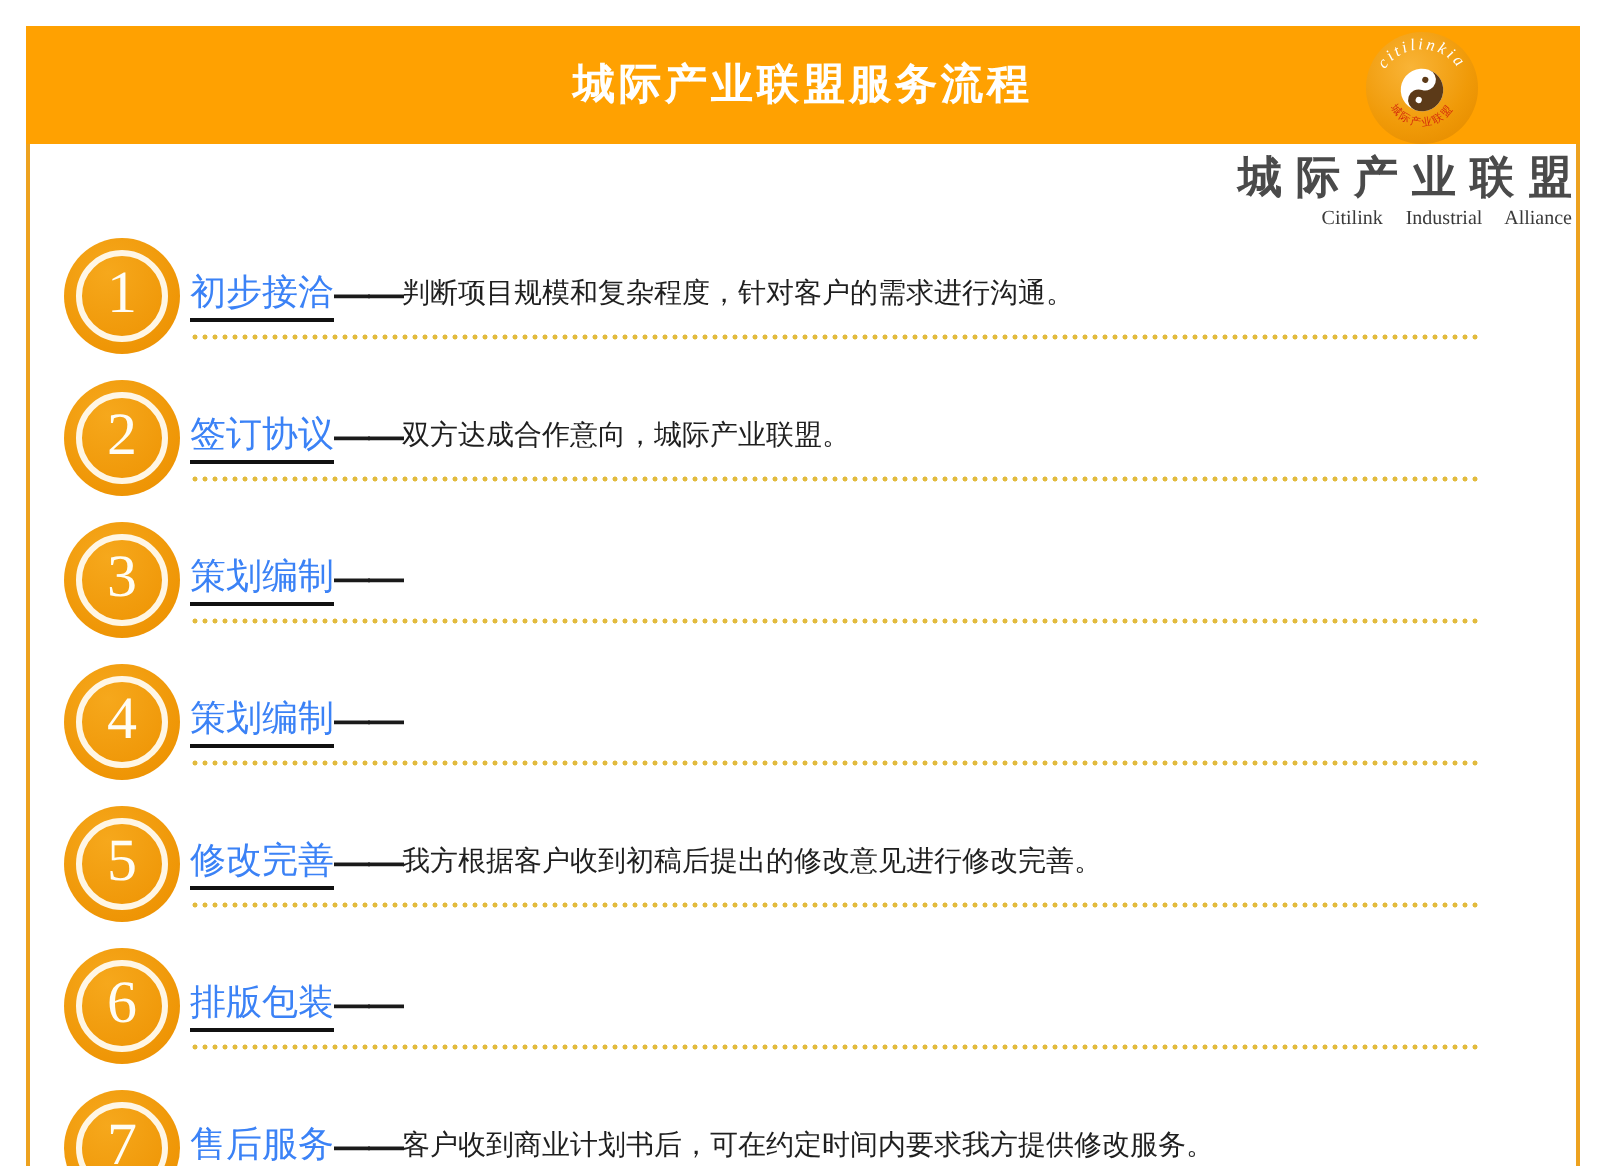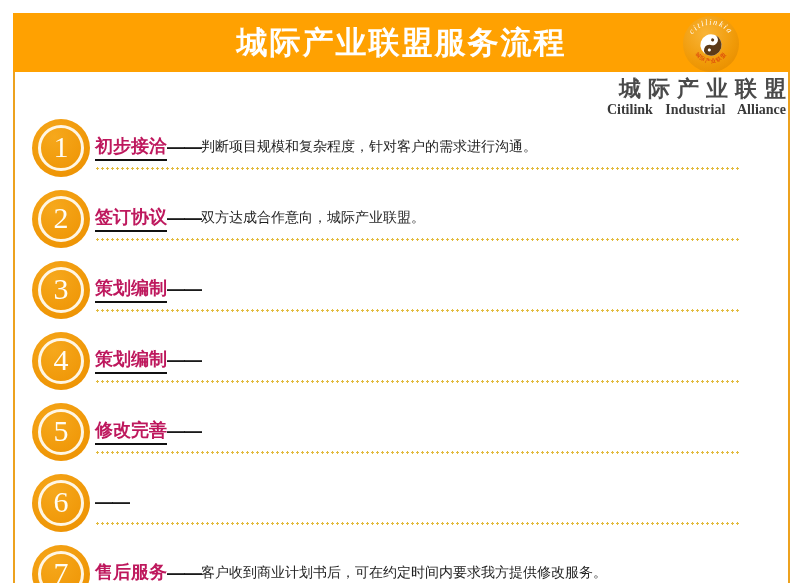--- a/index.html
+++ b/index.html
@@ -7,36 +7,36 @@
     width:802px;height:583px;overflow:hidden;background:#ffffff;position:relative;
     font-family:"Liberation Sans","DejaVu Sans",sans-serif;
   }
   .frame{position:absolute;left:13px;top:13px;width:777px;height:570px;}
   
   .header{
     position:relative;height:59px;background:#FFA101;
   }
   .header-title{
     position:absolute;left:0;right:0;top:0;height:59px;line-height:59px;
-    text-align:center;color:#ffffff;font-size:31px;font-weight:600;letter-spacing:2px;
+    text-align:center;color:#ffffff;font-size:21px;font-weight:600;letter-spacing:2px;
   }
   .badge{position:absolute;right:50px;top:2px;width:58px;height:58px;}
   
   .content{
     position:relative;height:511px;background:#ffffff;
     border-left:2px solid #EDA21F;border-right:2px solid #EDA21F;
   }
   .brand{position:absolute;top:4px;right:2px;text-align:right;}
   .brand-cn{
     font-family:"Liberation Serif","DejaVu Serif",serif;font-weight:bold;
     font-size:22px;color:#4a4a4a;letter-spacing:7px;margin-right:-7px;line-height:26px;
   }
   .brand-en{
-    font-family:"Liberation Serif","DejaVu Serif",serif;font-weight:bold;
-    font-size:14px;color:#3a3a3a;word-spacing:9px;margin-top:1px;line-height:13px;
+    font-family:"Liberation Serif","DejaVu Serif",serif;font-weight:normal;
+    font-size:10px;color:#3a3a3a;word-spacing:9px;margin-top:1px;line-height:13px;
   }
   
   .steps{position:absolute;left:0;top:46px;right:0;}
   .step{position:relative;height:71px;}
   .circle{
     position:absolute;left:17px;top:1px;width:58px;height:58px;border-radius:50%;
     background:radial-gradient(circle at 38% 30%, #F6A81C 0%, #EF9606 70%, #EA8F02 100%);
   }
   .circle::before{
     content:"";position:absolute;left:6px;top:6px;right:6px;bottom:6px;
@@ -44,21 +44,21 @@
   }
   .num{
     position:absolute;left:0;top:0;width:58px;height:58px;line-height:56px;text-align:center;
     font-family:"Liberation Serif","DejaVu Serif",serif;font-size:30px;color:#fffdf5;
   }
   .step-line{
     position:absolute;left:80px;top:0;height:58px;display:flex;align-items:center;
     white-space:nowrap;
   }
   .step-title{
-    font-weight:bold;color:#be185d;font-size:18px;
+    font-weight:normal;color:#3b82f6;font-size:18px;
     border-bottom:2px solid #111111;padding-bottom:1px;
   }
   .step-dash{font-weight:bold;color:#1a1a1a;font-size:18px;letter-spacing:-1px;}
   .step-desc{color:#1f1f1f;font-size:14px;}
   .dotted{
     position:absolute;left:80px;top:49px;width:645px;height:3px;
     background-image:radial-gradient(circle, #E2BB3E 1.1px, rgba(226,187,62,0) 1.4px);
     background-size:5px 3px;background-repeat:repeat-x;background-position:0 50%;
   }
 </style>
@@ -147,28 +147,30 @@
           </div>
           <div class="dotted"></div>
         </div>
         <div class="step">
           <div class="circle">
             <span class="num">5</span>
           </div>
           <div class="step-line">
             <span class="step-title">修改完善</span>
             <span class="step-dash">——</span>
+            <span class="step-desc">我方根据客户收到初稿后提出的修改意见进行修改完善。</span>
           </div>
           <div class="dotted"></div>
         </div>
         <div class="step">
           <div class="circle">
             <span class="num">6</span>
           </div>
           <div class="step-line">
+            <span class="step-title">排版包装</span>
             <span class="step-dash">——</span>
           </div>
           <div class="dotted"></div>
         </div>
         <div class="step">
           <div class="circle">
             <span class="num">7</span>
           </div>
           <div class="step-line">
             <span class="step-title">售后服务</span>

